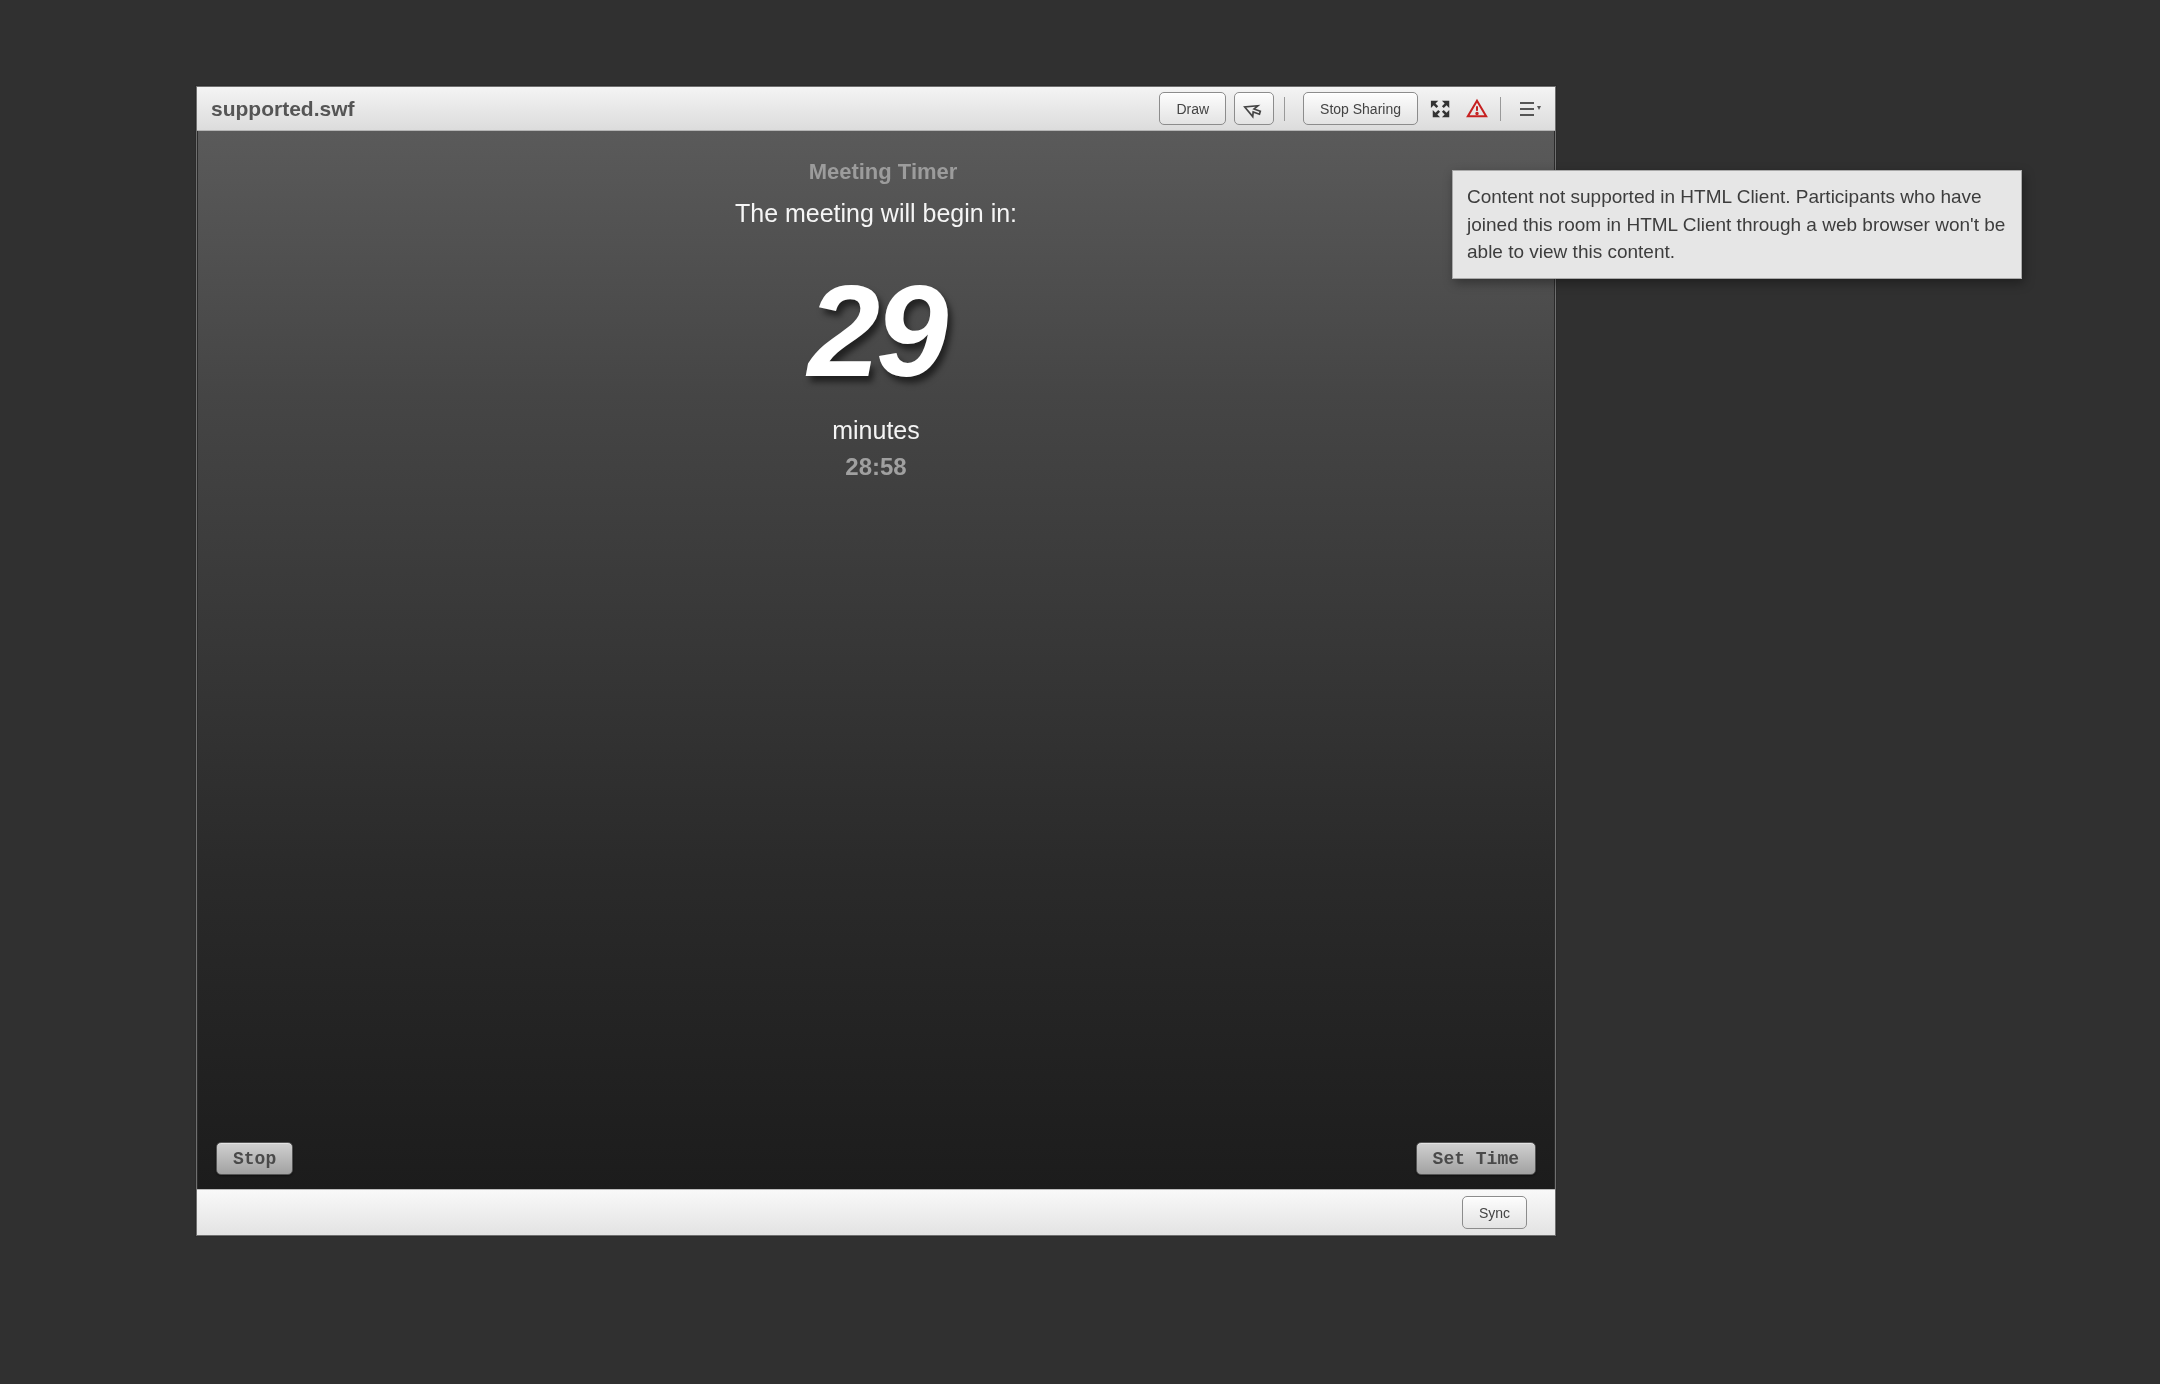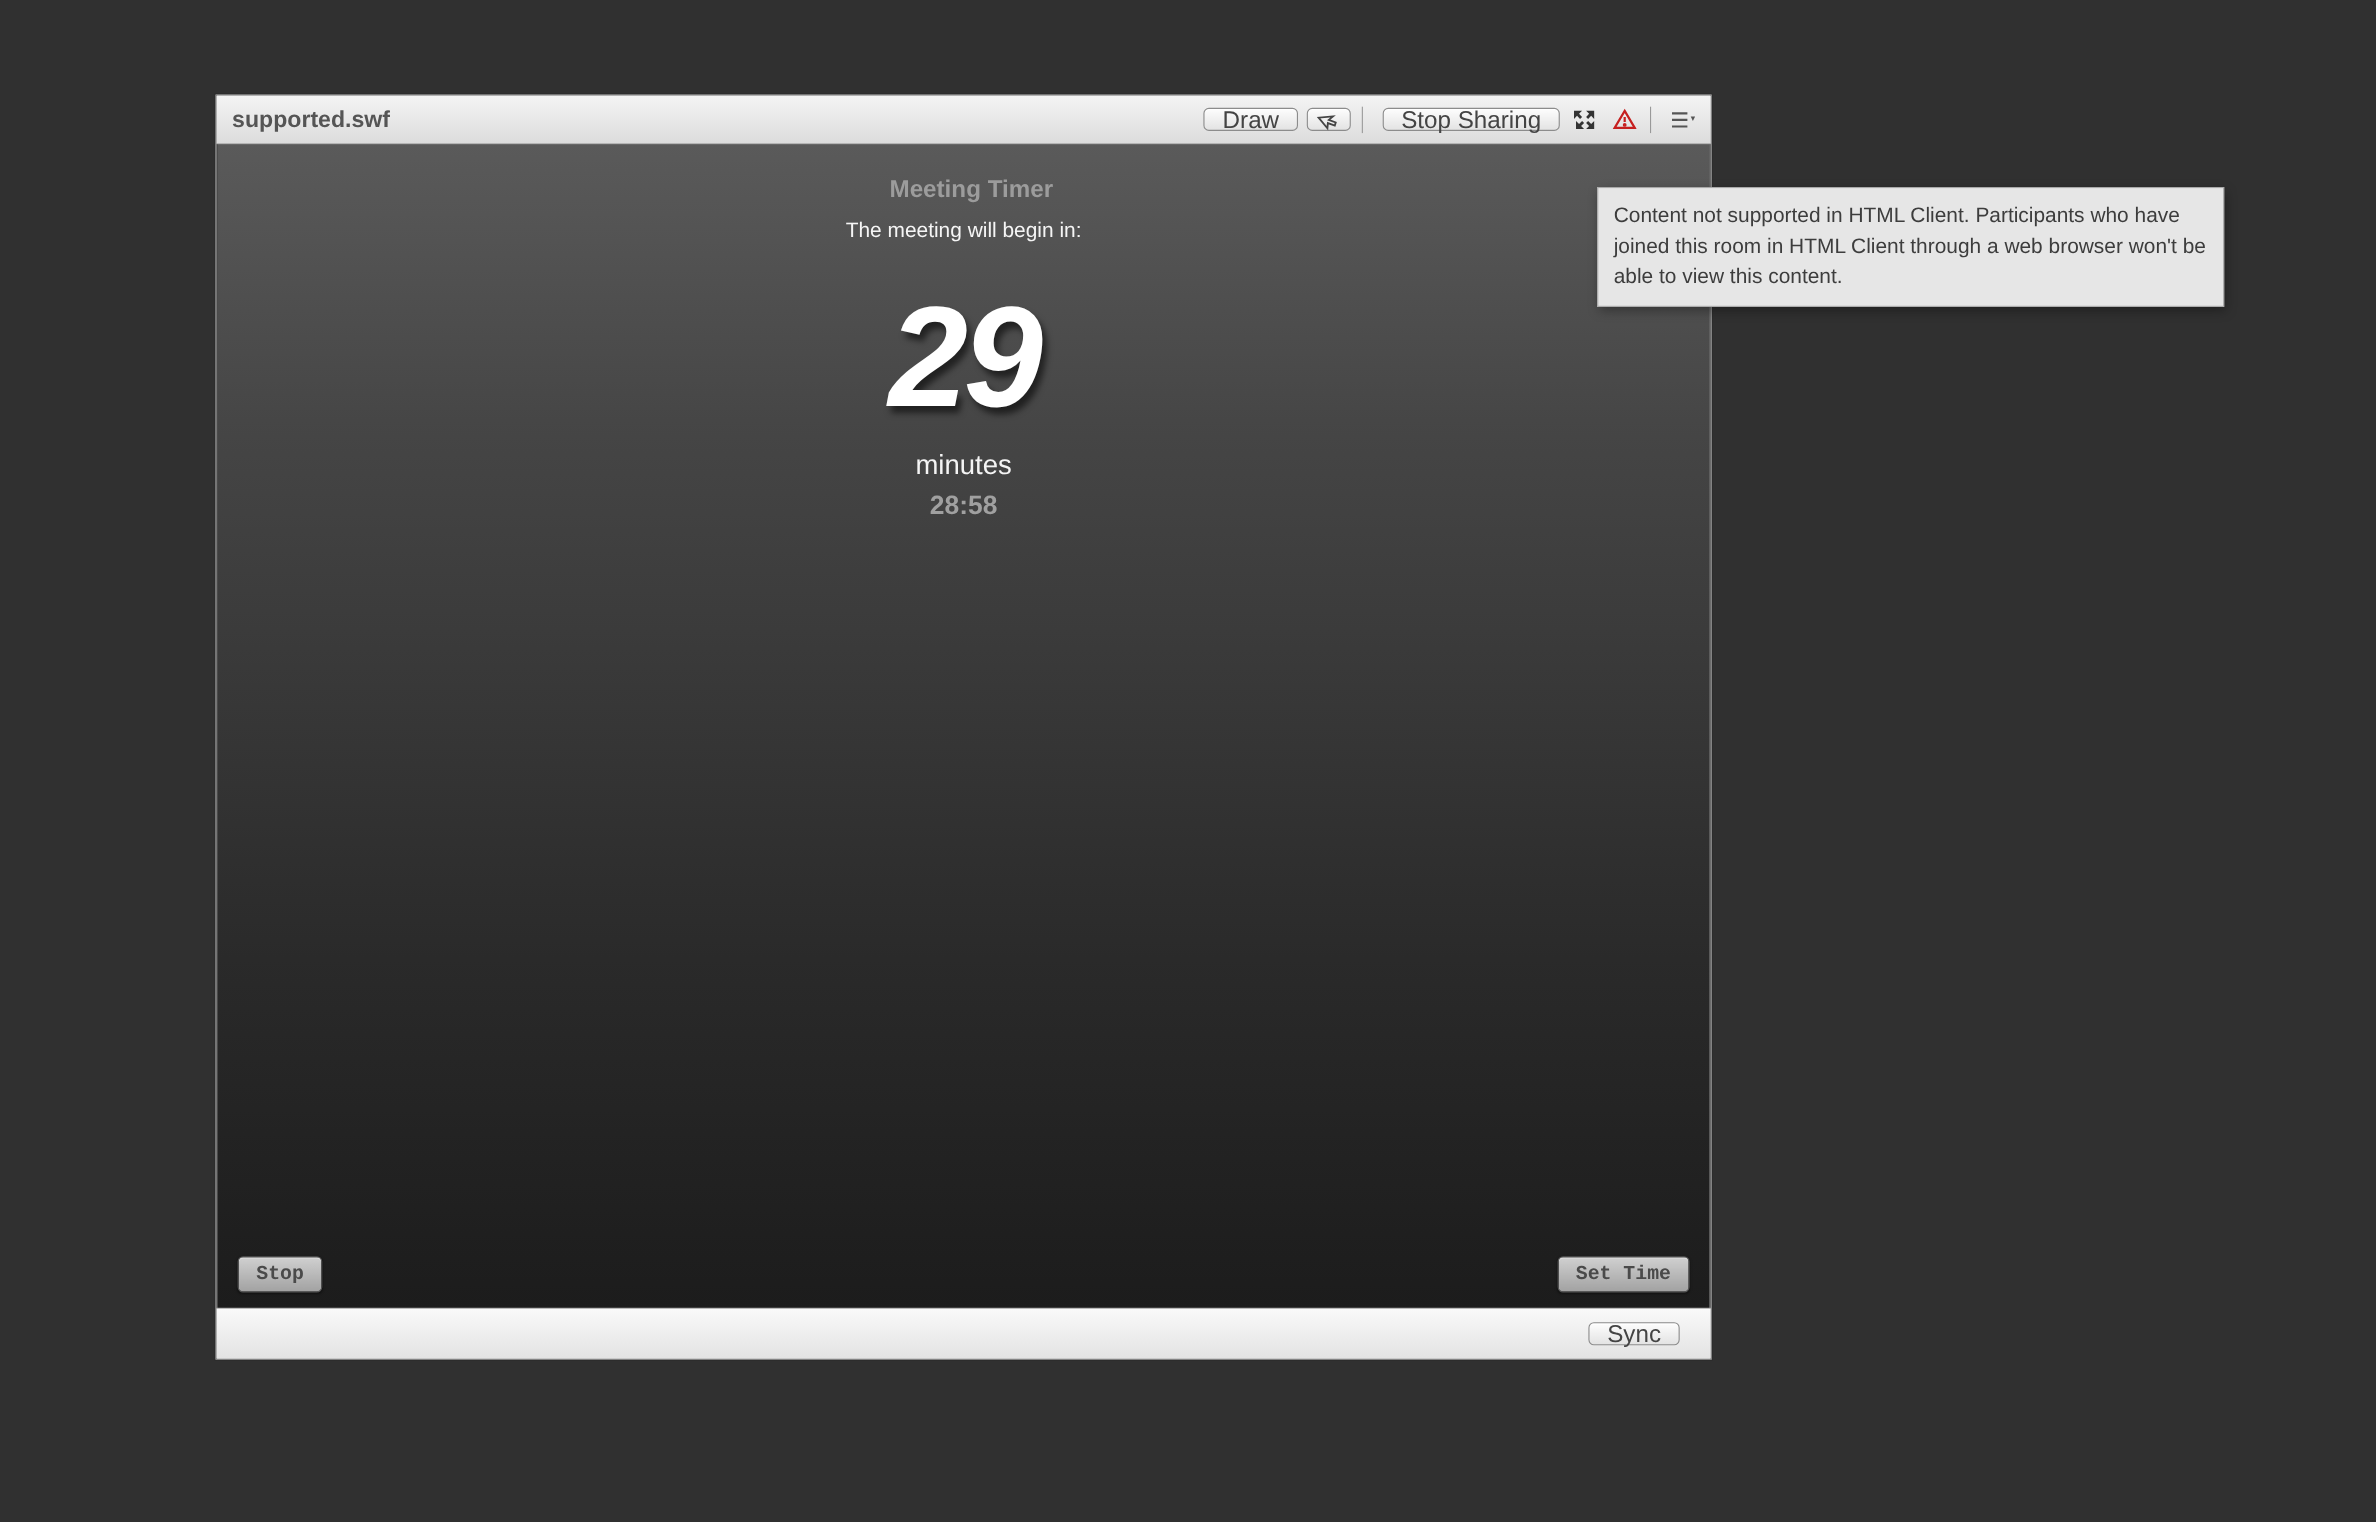--- a/index.html
+++ b/index.html
@@ -38,22 +38,22 @@
     font-weight: bold;
     color: #555;
     flex: 0 0 auto;
   }
   .title-spacer { flex: 1 1 auto; }
 
   .tbutton {
     background: linear-gradient(to bottom, #fdfdfd, #e3e3e3);
     border: 1px solid #8c8c8c;
     border-radius: 5px;
-    height: 21px;
-    font-size: 22px;
+    height: 33px;
+    font-size: 14px;
     color: #444;
     font-family: inherit;
     padding: 0 16px;
     display: inline-flex;
     align-items: center;
     justify-content: center;
     cursor: pointer;
     box-shadow: inset 0 1px 0 #fff;
   }
 
@@ -115,21 +115,21 @@
 
   .timer-title {
     color: #9c9c9c;
     font-weight: bold;
     font-size: 22px;
     padding-top: 28px;
     margin-left: 14px;
   }
   .timer-subtitle {
     color: #f5f5f5;
-    font-size: 19px;
+    font-size: 25px;
     margin-top: 14px;
   }
   .timer-number {
     color: #ffffff;
     font-weight: bold;
     font-style: italic;
     font-size: 130px;
     margin-top: 28px;
     text-shadow: 4px 6px 6px rgba(0,0,0,0.55);
     letter-spacing: -4px;

